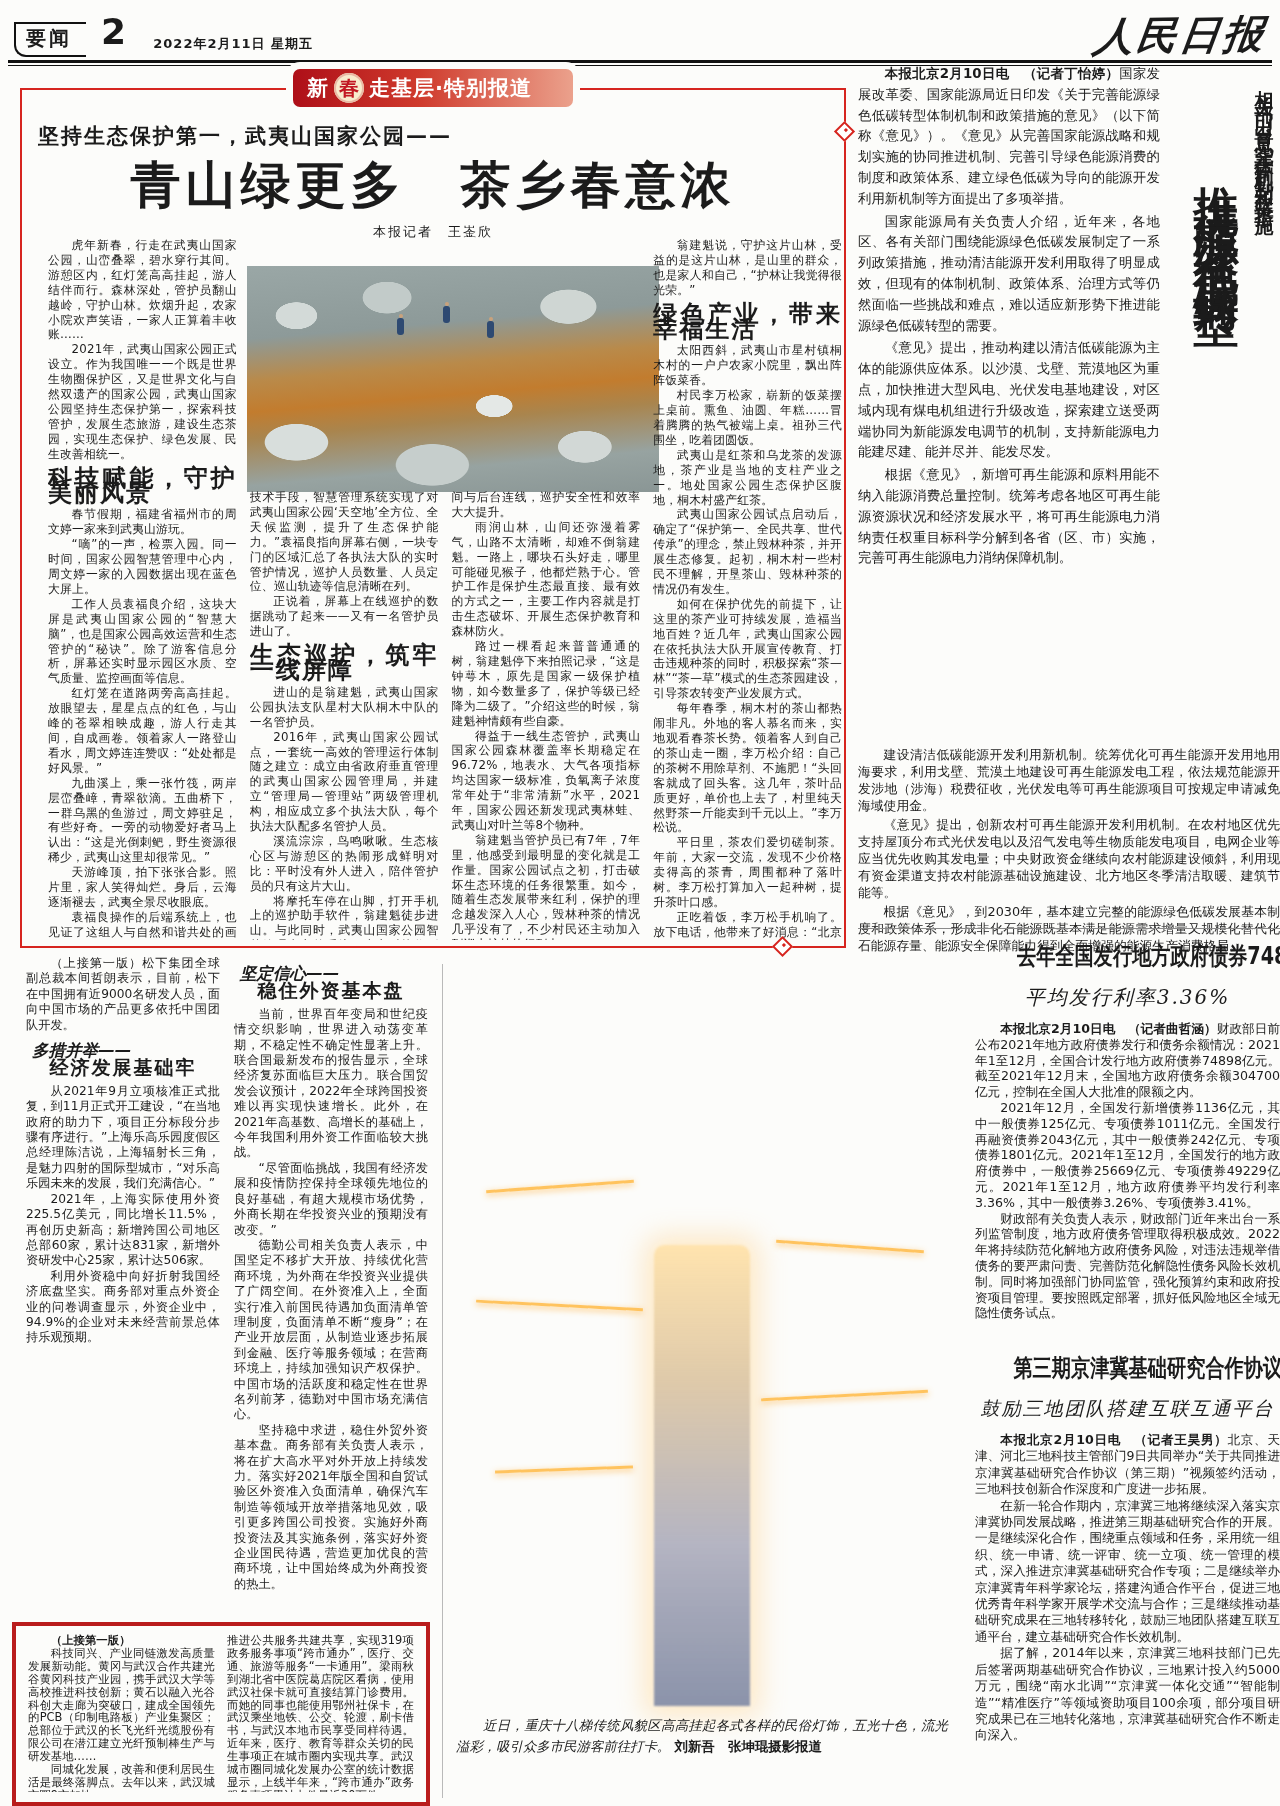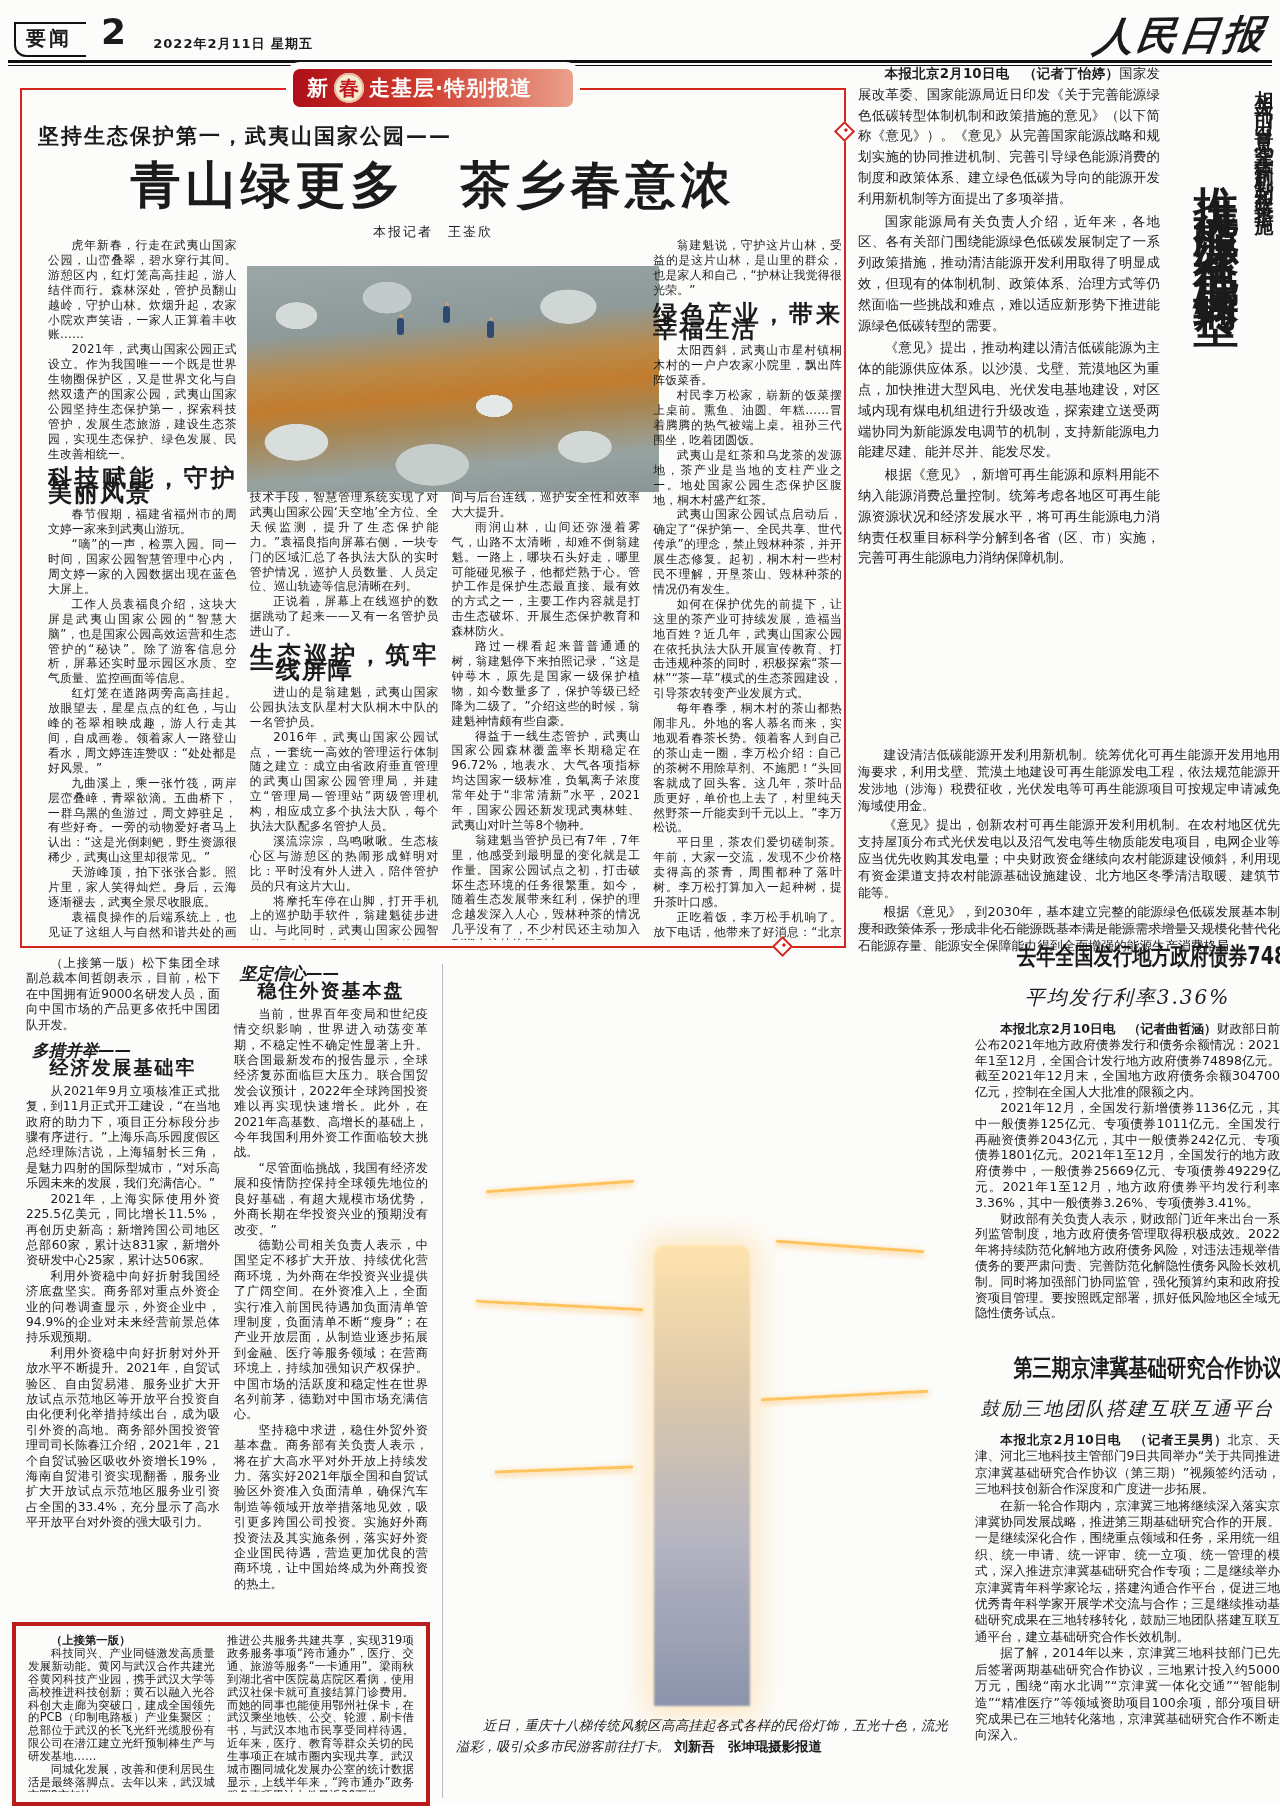--- a/index.html
+++ b/index.html
@@ -216,21 +216,20 @@
 </div>
 
 <div id="econ" class="abs">
   <div class="ecol jt">
     <p class="para">（上接第一版）松下集团全球副总裁本间哲朗表示，目前，松下在中国拥有近9000名研发人员，面向中国市场的产品更多依托中国团队开发。</p>
     <div class="sub-lead">多措并举——</div>
     <div class="sub-main">经济发展基础牢</div>
     <p class="para">从2021年9月立项核准正式批复，到11月正式开工建设，“在当地政府的助力下，项目正分标段分步骤有序进行。”上海乐高乐园度假区总经理陈洁说，上海辐射长三角，是魅力四射的国际型城市，“对乐高乐园未来的发展，我们充满信心。”</p>
     <p class="para">2021年，上海实际使用外资225.5亿美元，同比增长11.5%，再创历史新高；新增跨国公司地区总部60家，累计达831家，新增外资研发中心25家，累计达506家。</p>
     <p class="para">利用外资稳中向好折射我国经济底盘坚实。商务部对重点外资企业的问卷调查显示，外资企业中，94.9%的企业对未来经营前景总体持乐观预期。</p>
-    <p class="para">利用外资稳中向好折射对外开放水平不断提升。2021年，自贸试验区、自由贸易港、服务业扩大开放试点示范地区等开放平台投资自由化便利化举措持续出台，成为吸引外资的高地。商务部外国投资管理司司长陈春江介绍，2021年，21个自贸试验区吸收外资增长19%，海南自贸港引资实现翻番，服务业扩大开放试点示范地区服务业引资占全国的33.4%，充分显示了高水平开放平台对外资的强大吸引力。</p>
   </div>
   <div class="ecol jt">
     <div class="sub-lead">坚定信心——</div>
     <div class="sub-main">稳住外资基本盘</div>
     <p class="para">当前，世界百年变局和世纪疫情交织影响，世界进入动荡变革期，不稳定性不确定性显著上升。联合国最新发布的报告显示，全球经济复苏面临巨大压力。联合国贸发会议预计，2022年全球跨国投资难以再实现快速增长。此外，在2021年高基数、高增长的基础上，今年我国利用外资工作面临较大挑战。</p>
     <p class="para">“尽管面临挑战，我国有经济发展和疫情防控保持全球领先地位的良好基础，有超大规模市场优势，外商长期在华投资兴业的预期没有改变。”</p>
     <p class="para">德勤公司相关负责人表示，中国坚定不移扩大开放、持续优化营商环境，为外商在华投资兴业提供了广阔空间。在外资准入上，全面实行准入前国民待遇加负面清单管理制度，负面清单不断“瘦身”；在产业开放层面，从制造业逐步拓展到金融、医疗等服务领域；在营商环境上，持续加强知识产权保护。中国市场的活跃度和稳定性在世界名列前茅，德勤对中国市场充满信心。</p>
     <p class="para">坚持稳中求进，稳住外贸外资基本盘。商务部有关负责人表示，将在扩大高水平对外开放上持续发力。落实好2021年版全国和自贸试验区外资准入负面清单，确保汽车制造等领域开放举措落地见效，吸引更多跨国公司投资。实施好外商投资法及其实施条例，落实好外资企业国民待遇，营造更加优良的营商环境，让中国始终成为外商投资的热土。</p>
   </div>
 </div>

